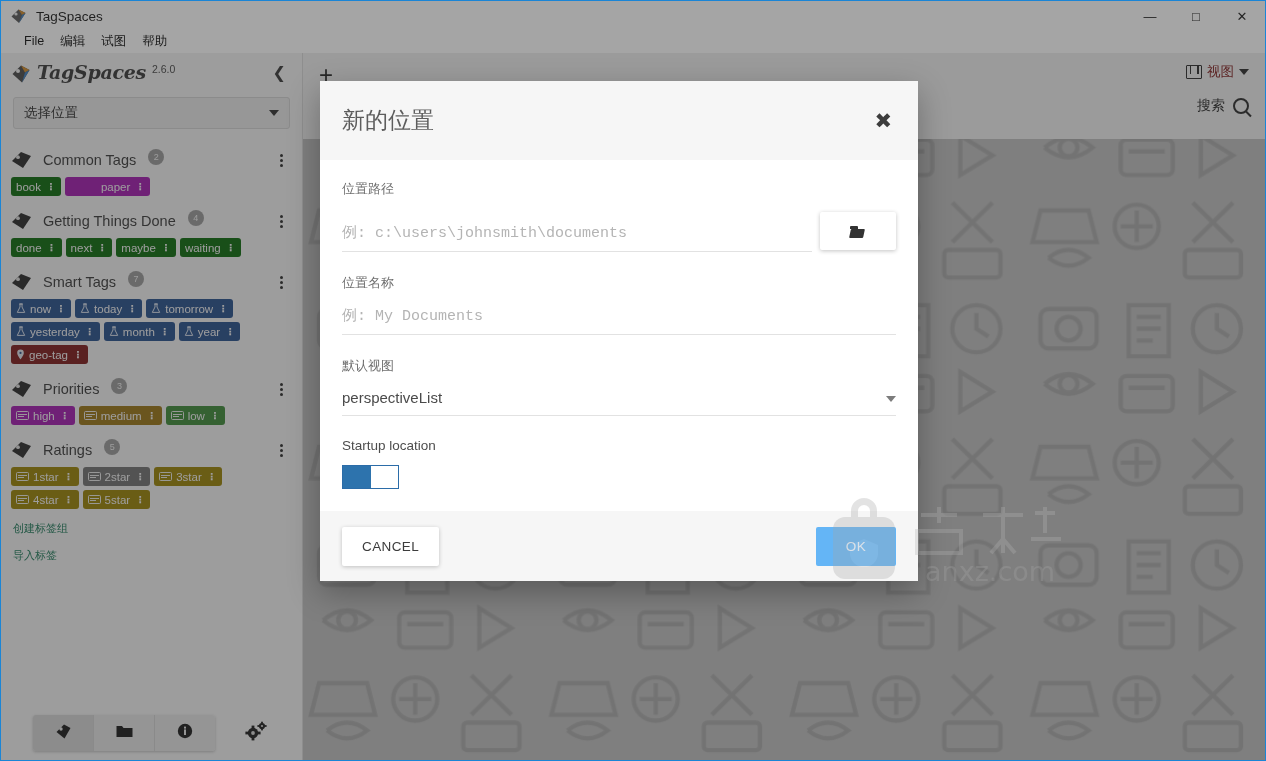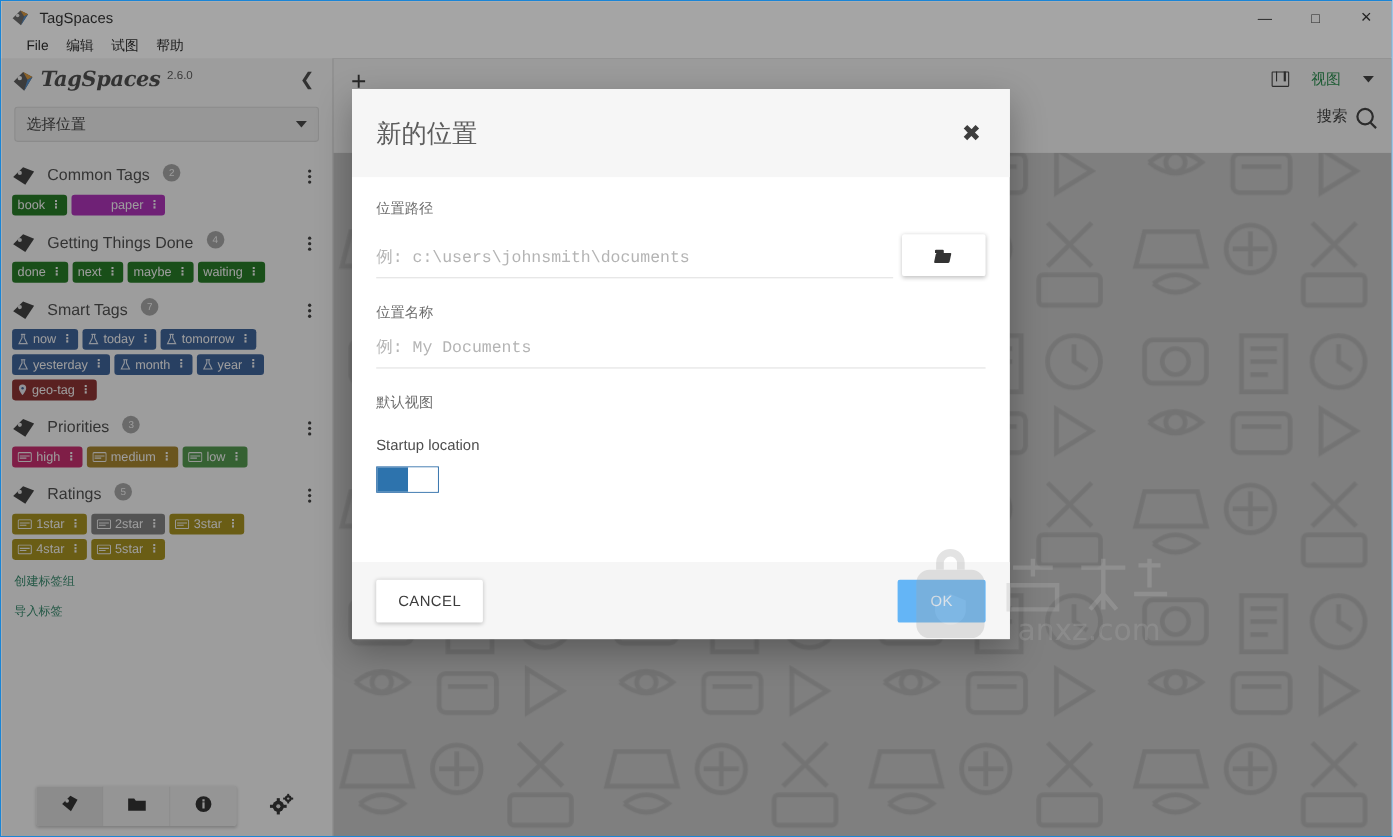--- a/index.html
+++ b/index.html
@@ -167,21 +167,21 @@
   }
   .tb-add {
     width: 46px; height: 44px;
     display: flex; align-items: center; justify-content: center;
     font-size: 24px; color: #262626; font-weight: 300;
   }
   .tb-right {
     margin-left: auto; display: flex; flex-direction: column;
     align-items: flex-end; padding: 10px 16px 0 0; gap: 16px;
   }
-  .tb-view { display: flex; align-items: center; gap: 20px; font-size: 13.5px; color: #15803d;}
+  .tb-view { display: flex; align-items: center; gap: 5px; font-size: 13.5px; color: #7f1d1d;}
   .film-ic { width: 14px; height: 12px; border: 1.5px solid #2e2e2e; border-radius:1px; position: relative;}
   .film-ic:before{ content:""; position:absolute; left:2.5px; top:-1.5px; width:1.5px; height:9px; background:#2e2e2e;}
   .film-ic:after{ content:""; position:absolute; right:2.5px; top:-1.5px; width:1.5px; height:9px; background:#2e2e2e;}
   .tb-search { display: flex; align-items: center; gap: 8px; font-size: 14px; color: #2e2e2e;}
   .mag {
     width: 12px; height: 12px; border: 2px solid #2e2e2e; border-radius: 50%;
     position: relative;
   }
   .mag:after{
     content:""; position:absolute; right:-5px; bottom:-3px;
@@ -483,21 +483,21 @@
                 </svg></span>
               <span class="tg-title">Priorities</span>
               <span class="tg-count">3</span>
               <span class="tg-menu">
                 <span class="dot"></span>
                 <span class="dot"></span>
                 <span class="dot"></span>
               </span>
             </div>
             <div class="tag-row">
-              <span class="tag" style="background: #be185d; text-align: center;">
+              <span class="tag" style="background: #a21caf; text-align: center;">
                 <span class="ti">
                   <svg width="13" height="9" viewBox="0 0 13 9">
                     <rect x="0.5" y="0.5" width="12" height="8" rx="1" fill="none" stroke="#eee" stroke-width="1"></rect>
                     <path d="M2 3.5 h9 M2 5.5 h6" stroke="#eee" stroke-width="1"></path>
                   </svg>
                 </span>
                 <span>high</span>
                 <span class="tmore">⋮</span>
               </span>
               <span class="tag" style="background: rgb(154, 117, 24);">
@@ -727,20 +727,24 @@
         </div>
       </div>
 
       <div class="field">
         <div class="f-label">位置名称</div>
         <input class="f-input" type="text" style="width: 100%;" placeholder="例: My Documents">
       </div>
 
       <div class="field">
         <div class="f-label">默认视图</div>
+        <div class="select-row">
+          <span class="select-val">perspectiveList</span>
+          <span class="select-caret"></span>
+        </div>
       </div>
 
       <div class="field">
         <div class="switch-label">Startup location</div>
         <div class="switch">
           <div class="on"></div>
           <div class="off"></div>
         </div>
       </div>
     </div>

